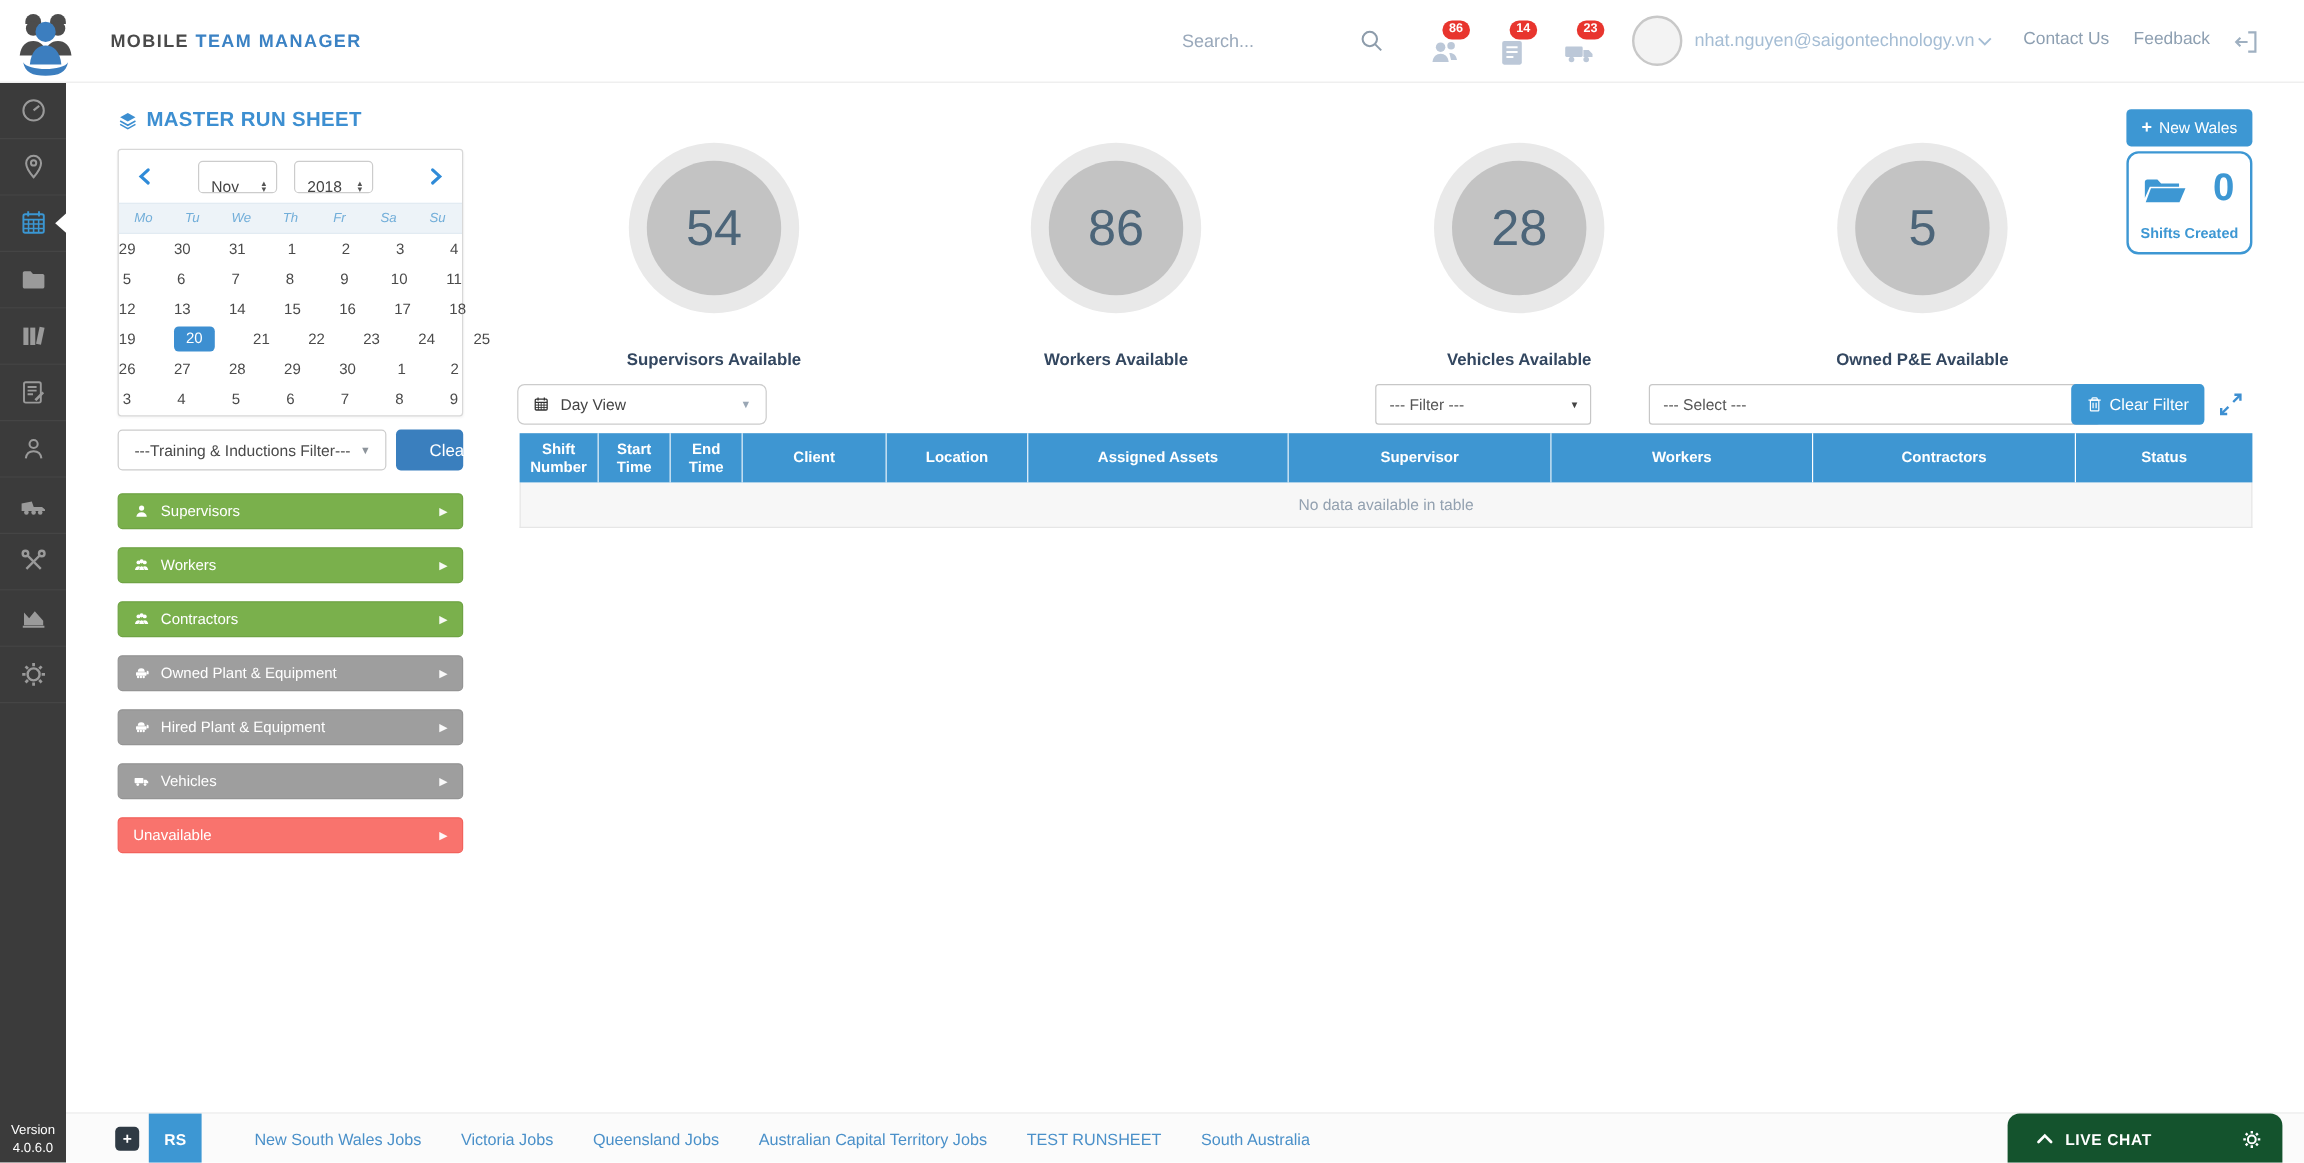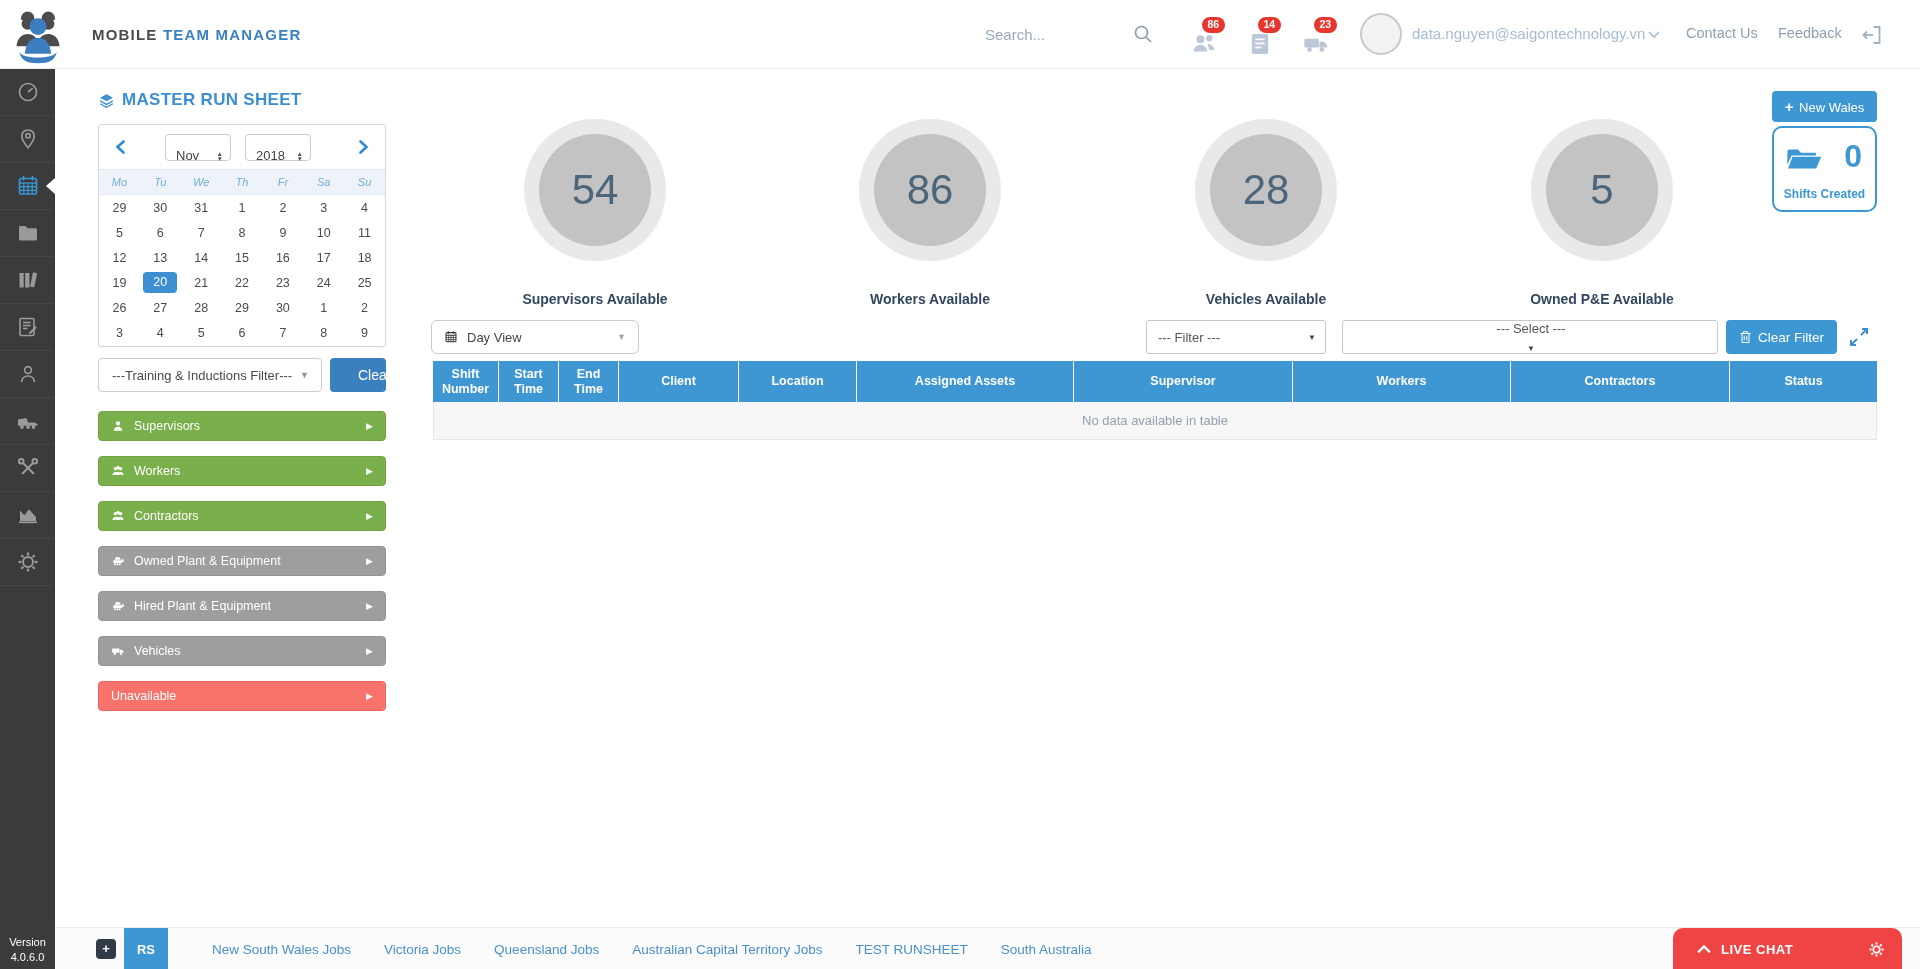--- a/index.html
+++ b/index.html
@@ -39,21 +39,21 @@
 
   .cal { position:absolute; left:98px; top:124px; width:288px; height:223px; border:1px solid #d8d8d8; border-radius:3px; background:#fff; box-shadow:0 1px 2px rgba(0,0,0,.04); }
   .cal-head { position:relative; height:44px; }
   .cal-nav { position:absolute; top:14px; width:16px; height:16px; color:#2f8bd8; cursor:pointer; }
   .cal-prev { left:14px; } .cal-next { right:14px; }
   .cal-sel { position:absolute; top:9px; height:27px; border:1px solid #ccc; border-radius:4px; background:#fff; display:flex; align-items:center; justify-content:space-between; padding:16px 7px 0 10px; font-size:13px; color:#444; cursor:pointer; }
   .sel-month { left:66px; width:66px; } .sel-year { left:146px; width:66px; }
   .stepper { display:flex; flex-direction:column; align-items:center; font-size:6.5px; color:#555; line-height:5px; font-style:normal; }
   .cal-days { height:26px; display:flex; background:#edf3f8; border-top:1px solid #e2ebf2; border-bottom:1px solid #e2ebf2; }
   .cal-days div { flex:1; text-align:center; line-height:24px; font-size:11px; font-style:italic; color:#72aed9; }
-  .cal-row { display:flex; height:25px; }
+  .cal-row { display:flex; height:25px;gap:32px; }
   .cal-cell { flex:1; display:flex; align-items:center; justify-content:center; font-size:12.5px; color:#4a4a4a; cursor:pointer; }
   .cal-cell .sel { display:inline-block; width:34px; height:21px; line-height:21px; text-align:center; background:#3d8fd1; color:#fff; border-radius:4px; }
 
   .tfilter { position:absolute; left:98px; top:358px; width:224px; height:34px; border:1px solid #ccc; border-radius:4px; background:#fff; display:flex; align-items:center; justify-content:space-between; padding:0 12px 0 13px; font-size:13px; color:#4a4a4a; cursor:pointer; }
   .tfilter .car { font-size:9px; color:#8d949b; }
   .clear-btn { position:absolute; left:330px; top:358px; width:56px; height:34px; background:#3a7fbe; color:#fff; border:none; border-radius:4px; font-size:14px; cursor:pointer; font-family:"Liberation Sans",sans-serif;padding-left:28px; }
 
   .acc { position:absolute; left:98px; width:288px; height:30px; border-radius:4px; display:flex; align-items:center; padding:0 12px; color:#fff; font-size:12.5px; cursor:pointer; }
   .acc svg { width:14px; height:14px; margin-right:9px; }
   .acc .acc-caret { margin-left:auto; font-size:9px; opacity:.95; }
@@ -77,40 +77,40 @@
   .shift-count { position:absolute; right:13px; top:10px; font-size:32px; font-weight:bold; color:#3d97d3; }
   .shift-card-label { position:absolute; bottom:9px; width:100%; text-align:center; font-size:12px; font-weight:bold; color:#3d97d3; }
 
   
   .dayview { position:absolute; left:431px; top:320px; width:208px; height:34px; border:1px solid #ccc; border-radius:6px; background:#fff; display:flex; align-items:center; padding:0 12px; gap:9px; font-size:13px; color:#444; cursor:pointer; }
   .dayview svg { width:14px; height:14px; color:#333; }
   .dayview .car { margin-left:auto; font-size:9px; color:#9aa7b5; }
   .ddl { position:absolute; top:320px; height:34px; border:1px solid #c7c7c7; border-radius:3px; background:#fff; display:flex; align-items:center; justify-content:space-between; padding:0 9px 0 11px; font-size:13px; color:#555; cursor:pointer; }
   .ddl .car { font-size:8px; color:#444; }
   .ddl-filter { left:1146px; width:180px; }
-  .ddl-select { left:1342px; width:376px;flex-direction:column; }
+  .ddl-select { left:1374px; width:376px; }
   .clear-filter { position:absolute; left:1726px; top:320px; width:111px; height:34px; background:#3d97d3; border:none; border-radius:4px; color:#fff; font-size:13.5px; cursor:pointer; display:flex; align-items:center; justify-content:center; gap:6px; font-family:"Liberation Sans",sans-serif; }
   .clear-filter svg { width:13px; height:14px; }
   .expand-ico { position:absolute; left:1849px; top:327px; width:20px; height:20px; color:#3d8fd1; cursor:pointer; }
 
   
   .rtable { position:absolute; left:433px; top:361px; width:1444px; }
   .rt-head { display:flex; }
   .rt-th { background:#3e96d2; color:#fff; font-weight:bold; font-size:12.5px; text-align:center; height:41px; display:flex; align-items:center; justify-content:center; border-right:1px solid #fff; line-height:1.15; padding:0 4px; }
   .rt-th:last-child { border-right:none; }
   .c0{width:66px} .c1{width:60px} .c2{width:60px} .c3{width:120px} .c4{width:118px} .c5{width:217px} .c6{width:219px} .c7{width:218px} .c8{width:219px} .c9{width:147px}
   .rt-empty { height:38px; background:#f7f7f7; border:1px solid #e6e6e6; border-top:none; display:flex; align-items:center; justify-content:center; font-size:13px; color:#93a1b0; }
 
   
   .bottombar { position:absolute; left:55px; right:0; top:927px; height:42px; background:#fbfbfb; border-top:1px solid #ececec; }
   .add-tab { position:absolute; left:41px; top:11px; width:20px; height:20px; background:#2f3a44; color:#fff; border:none; border-radius:4px; font-size:13px; font-weight:bold; line-height:18px; cursor:pointer; }
   .rs-tab { position:absolute; left:69px; top:0; width:44px; height:42px; background:#3d97d3; color:#fff; font-size:13px; font-weight:bold; display:flex; align-items:center; justify-content:center; cursor:pointer; }
   .btabs { position:absolute; left:135px; top:0; height:42px; display:flex; align-items:center; gap:33px; padding-left:22px; }
   .btabs a { font-size:13.5px; color:#4a90c9; text-decoration:none; white-space:nowrap; cursor:pointer; }
-  .livechat { position:absolute; right:18px; top:0; width:229px; height:42px; background:#ef4444; border-radius:10px 10px 0 0; color:#fff; display:flex; align-items:center; cursor:pointer; }
+  .livechat { position:absolute; right:18px; top:0; width:229px; height:42px; background:#14532d; border-radius:10px 10px 0 0; color:#fff; display:flex; align-items:center; cursor:pointer; }
   .livechat .up { width:14px; height:10px; margin-left:24px; }
   .livechat .lc-label { font-size:13px; font-weight:bold; letter-spacing:.5px; margin-left:10px; }
   .livechat .gear { width:17px; height:17px; margin-left:auto; margin-right:17px; }
 </style>
 </head>
 <body>
 
 <div class="app">
 
   <div class="header">
@@ -160,21 +160,21 @@
       <svg viewBox="0 0 24 24" fill="currentColor">
           <rect x="2" y="7.5" width="12.5" height="7.5" rx="1"></rect>
           <path d="M15 10h3.8l2.7 2.8V15H15z"></path>
           <circle cx="6.5" cy="16.8" r="2"></circle>
           <circle cx="17" cy="16.8" r="2"></circle>
         </svg>
       <span class="badge">23</span>
     </div>
 
     <div class="avatar"></div>
-    <span class="user-email">data.nguyen@saigontechnology.vn</span>
+    <span class="user-email">nhat.nguyen@saigontechnology.vn</span>
     <svg class="chev-down" viewBox="0 0 12 8" fill="none" stroke="currentColor" stroke-width="1.6">
         <path d="M1 1l5 5 5-5"></path>
       </svg>
     <span class="hlink contact">Contact Us</span>
     <span class="hlink feedback">Feedback</span>
     <svg class="exit-ico" viewBox="0 0 24 24" fill="none" stroke="currentColor" stroke-width="1.8">
         <path d="M13.5 4h6v16h-6"></path>
         <line x1="3.5" y1="12" x2="13" y2="12"></line>
         <path d="M7 8.5L3.5 12 7 15.5"></path>
       </svg>

